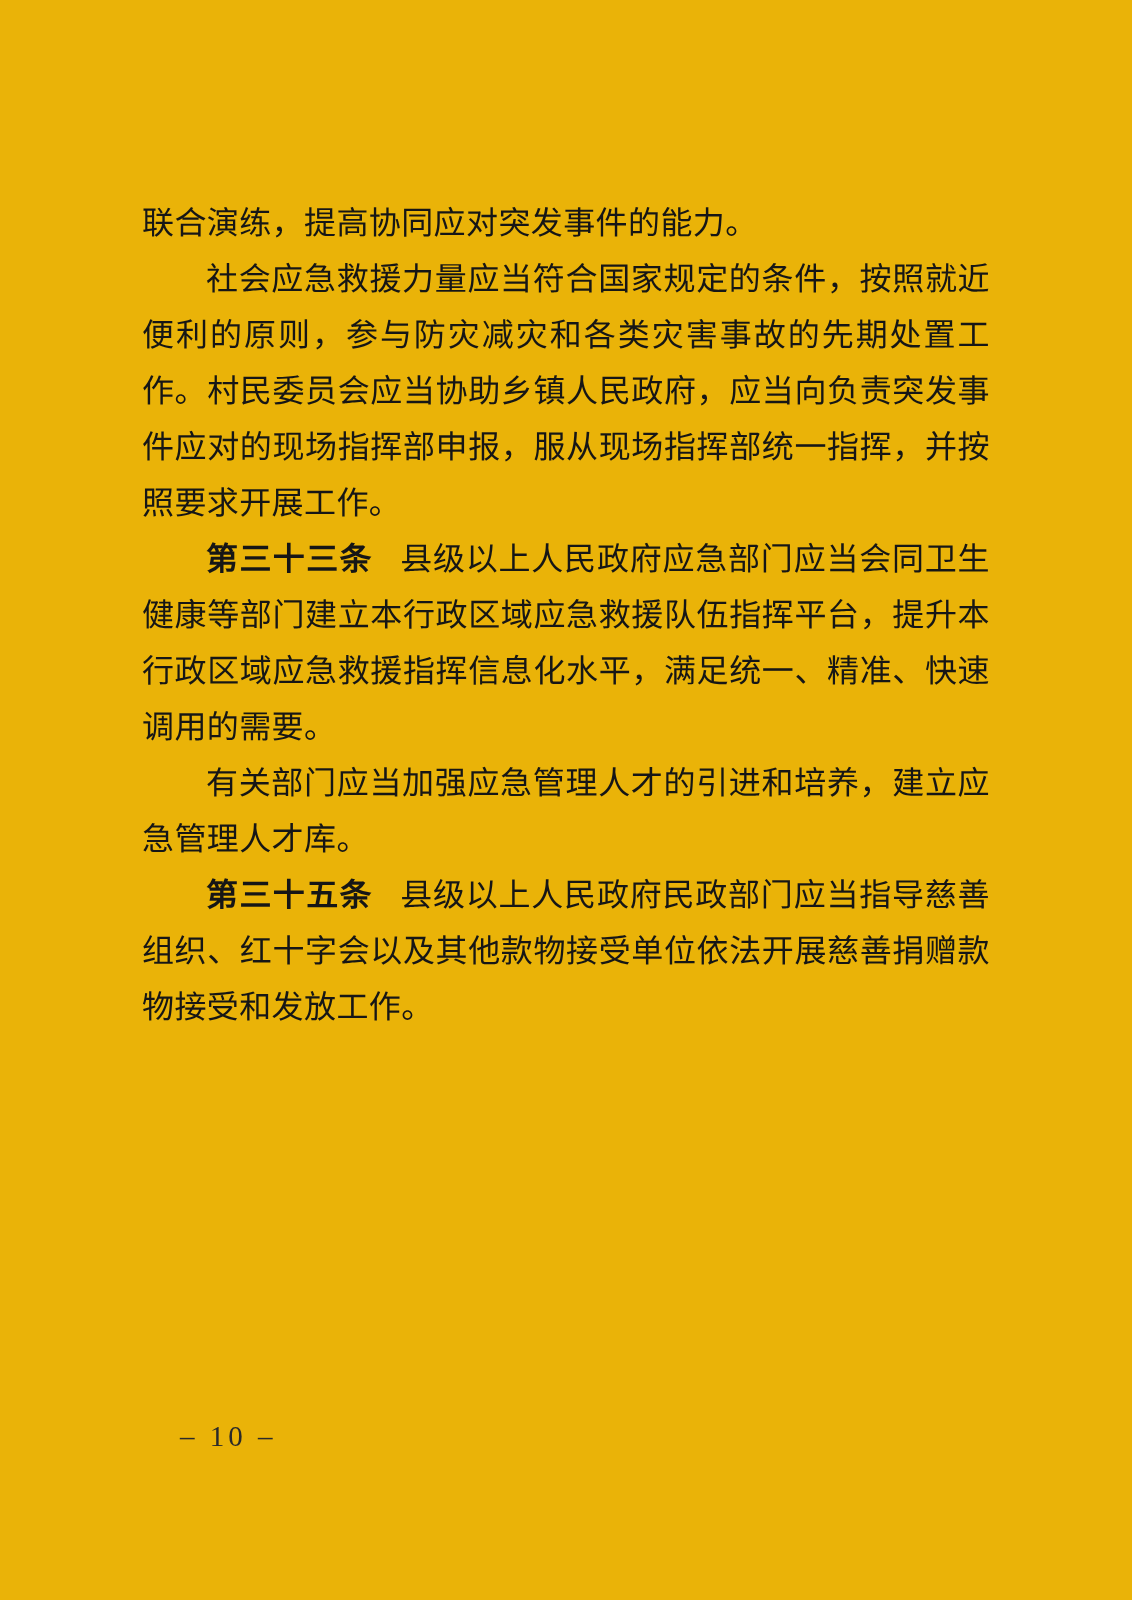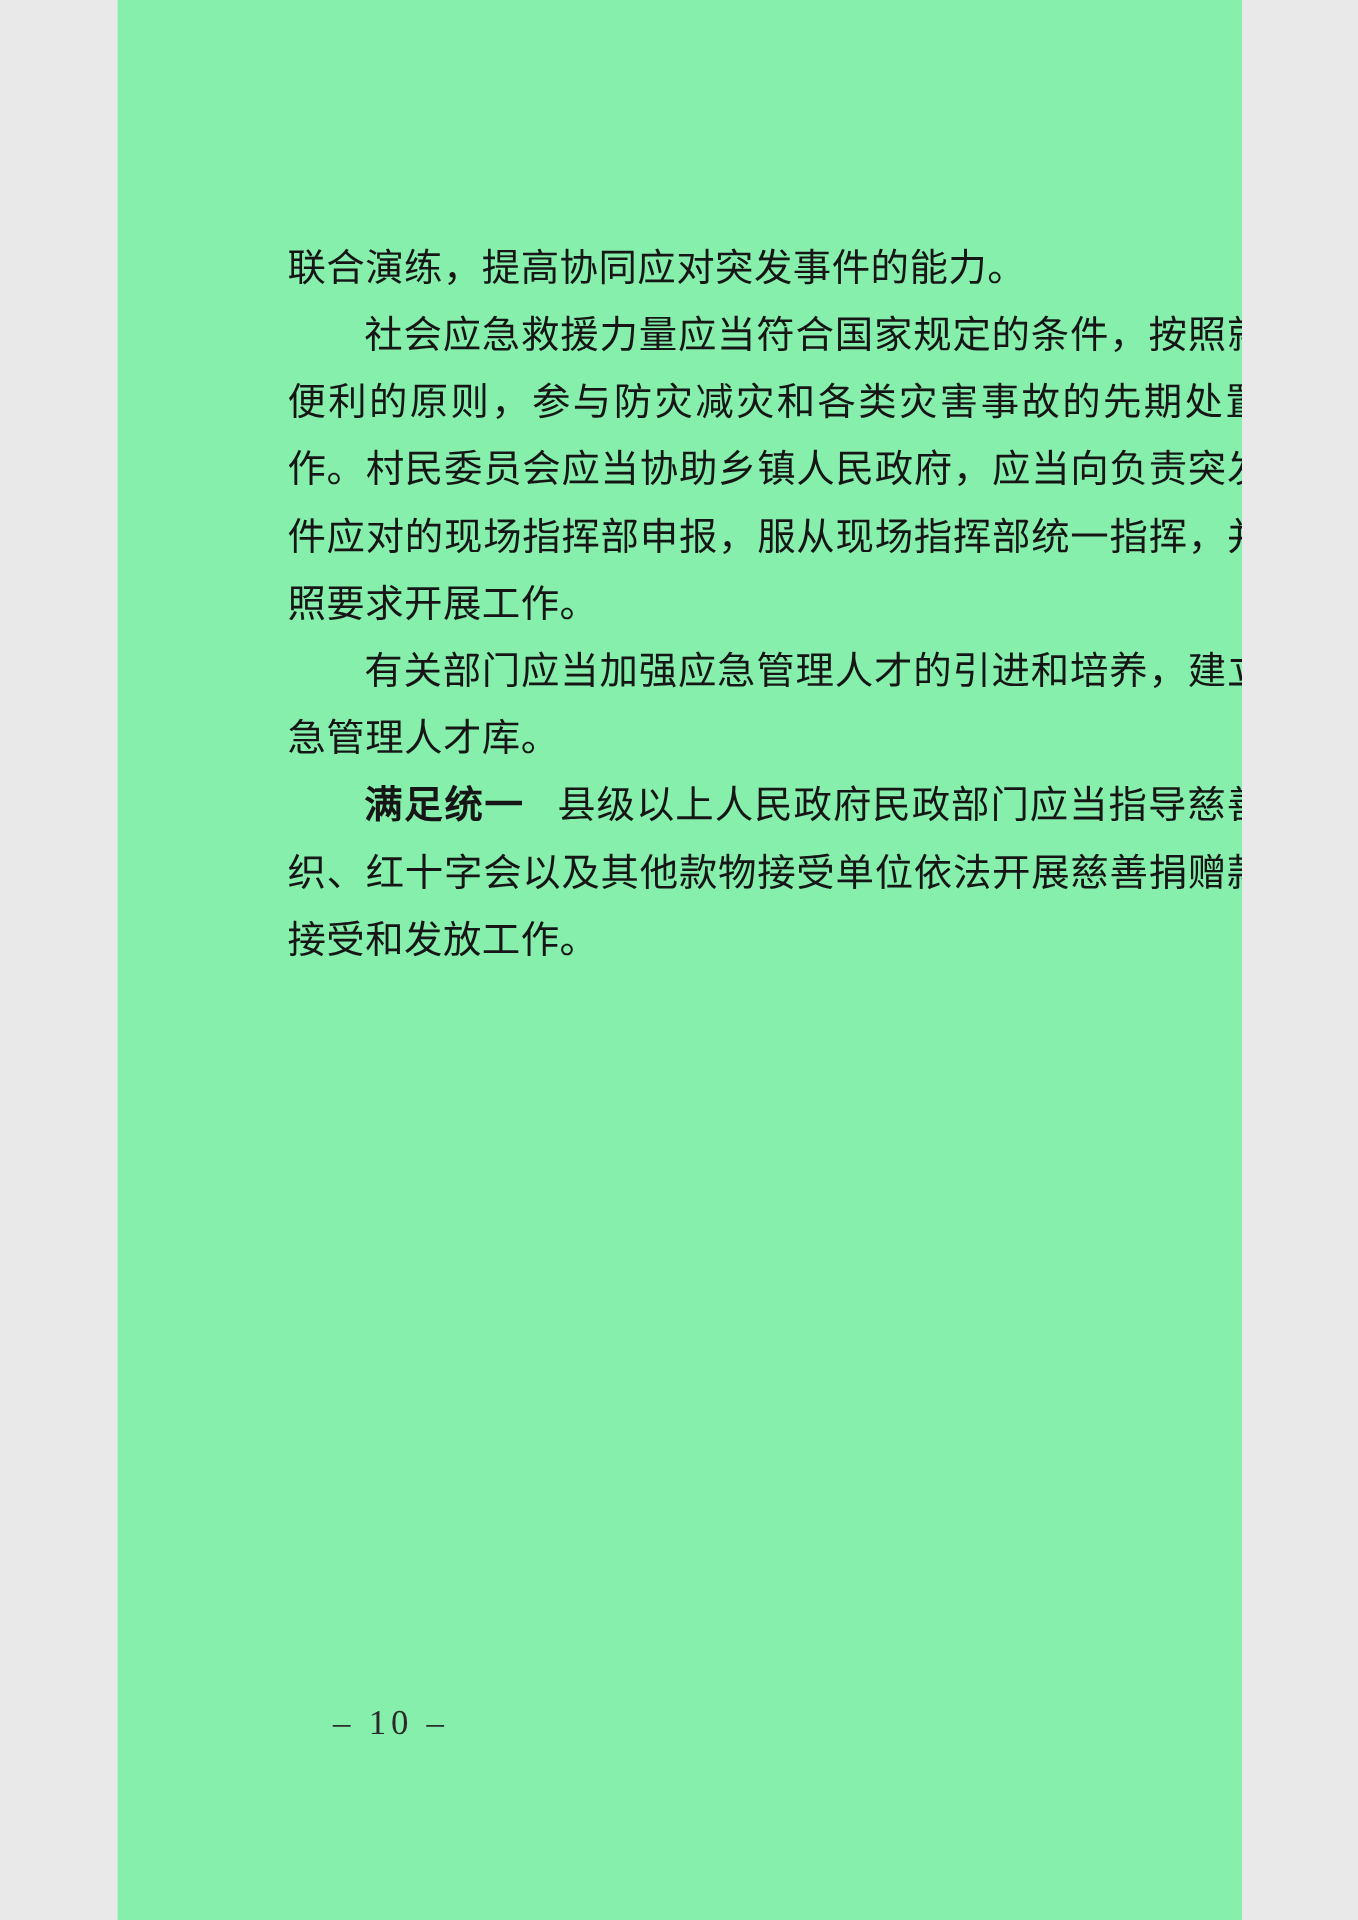--- a/index.html
+++ b/index.html
@@ -3,24 +3,24 @@
 <meta charset="utf-8">
 <title>Document Page</title>
 <style>
   html, body {
     margin: 0;
     padding: 0;
     background: #e9e9e9;
   }
   .page {
     position: relative;
-    width: 937px;
+    width: 1132px;
     height: 1600px;
     margin: 0 auto;
-    background: #86efac;
+    background: #eab308;
     overflow: hidden;
     font-family: "Liberation Serif", "DejaVu Serif", serif;
     color: #161616;
   }
   .page-body {
     position: absolute;
     left: 142px;
     top: 195px;
     width: 848px;
     font-size: 32px;
@@ -54,19 +54,20 @@
     font-family: "Liberation Serif", "DejaVu Serif", serif;
   }
 </style>
 </head>
 <body>
 
 <div class="page">
   <div class="page-body">
       <p class="para no-indent"><span>联合演练，提高协同应对突发事件的能力。</span></p>
       <p class="para"><span>社会应急救援力量应当符合国家规定的条件，按照就近便利的原则，参与防灾减灾和各类灾害事故的先期处置工作。村民委员会应当协助乡镇人民政府，应当向负责突发事件应对的现场指挥部申报，服从现场指挥部统一指挥，并按照要求开展工作。</span></p>
+      <p class="para"><span class="article-no">第三十三条</span><span>县级以上人民政府应急部门应当会同卫生健康等部门建立本行政区域应急救援队伍指挥平台，提升本行政区域应急救援指挥信息化水平，满足统一、精准、快速调用的需要。</span></p>
       <p class="para"><span>有关部门应当加强应急管理人才的引进和培养，建立应急管理人才库。</span></p>
-      <p class="para"><span class="article-no">满足统一</span><span>县级以上人民政府民政部门应当指导慈善组织、红十字会以及其他款物接受单位依法开展慈善捐赠款物接受和发放工作。</span></p>
+      <p class="para"><span class="article-no">第三十五条</span><span>县级以上人民政府民政部门应当指导慈善组织、红十字会以及其他款物接受单位依法开展慈善捐赠款物接受和发放工作。</span></p>
     </div>
   <div class="page-footer">
     <span>– 10 –</span>
   </div>
 </div>
 
 </body></html>

